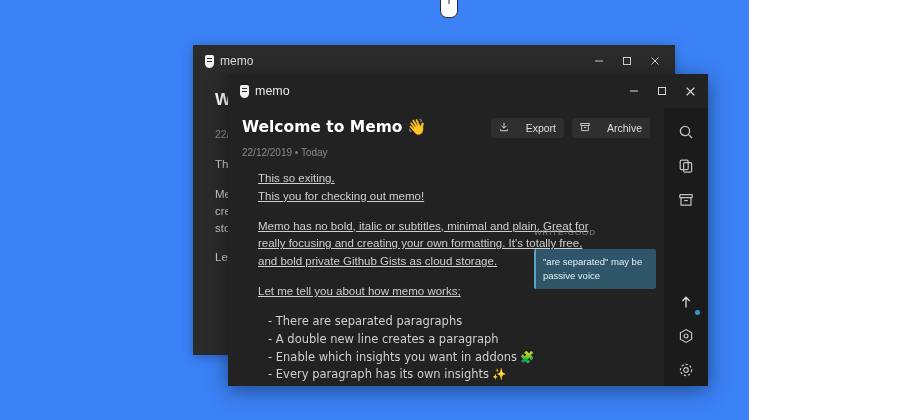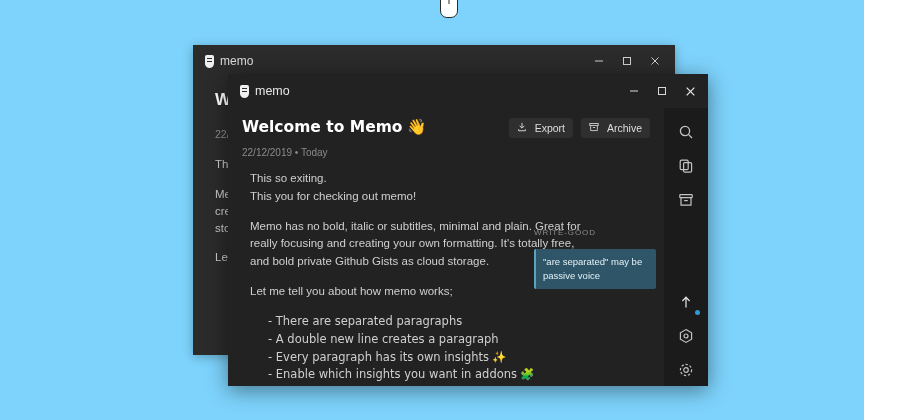--- a/index.html
+++ b/index.html
@@ -7,23 +7,23 @@
     padding: 0;
     background: #ffffff;
     width: 900px;
     height: 420px;
     overflow: hidden;
     font-family: "Liberation Sans", sans-serif;
   }
 
   .stage {
     position: relative;
-    width: 864px;
+    width: 749px;
     height: 420px;
-    background: #7dd3fc;
+    background: #3b82f6;
   }
 
   
   .cursor {
     position: absolute;
     left: 440px;
     top: -10px;
     width: 16px;
     height: 26px;
     border: 1px solid #2b2b2b;
@@ -172,39 +172,39 @@
     white-space: nowrap;
   }
   .doc-actions {
     display: flex;
     gap: 8px;
     padding-top: 2px;
   }
   .action-btn {
     display: flex;
     align-items: center;
-    gap: 8px;
+    gap: 17px;
     background: #2f2f2f;
     color: #dedede;
     border-radius: 3px;
     font-size: 10.5px;
     padding: 4px 8px;
     white-space: nowrap;
   }
   .doc-meta {
     font-size: 10px;
     color: #8b8b8b;
     margin: 9px 0 12px 0;
   }
   .doc-body {
     font-size: 11.5px;
     line-height: 1.55;
     color: #cfcfcf;
   }
-  .doc-body p { margin: 0 0 12px 8px; }
+  .doc-body p { margin: 0 0 12px 16px; text-decoration: underline; }
   .doc-list { margin: 0; padding: 0; list-style: none; }
   .doc-list li { padding-left: 26px; }
 
   .hint-box {
     position: absolute;
     right: 8px;
     top: 120px;
     width: 122px;
   }
   .hint-label {
@@ -369,22 +369,22 @@
           </p>
           <p>
             <span>Memo has no bold, italic or subtitles, minimal and plain. Great for</span><br>
             <span>really focusing and creating your own formatting. It's totally free,</span><br>
             <span>and bold private Github Gists as cloud storage.</span>
           </p>
           <p>Let me tell you about how memo works;</p>
           <ul class="doc-list emoji">
             <li>- There are separated paragraphs</li>
             <li>- A double new line creates a paragraph</li>
+            <li>- Enable which insights you want in addons 🧩</li>
             <li>- Every paragraph has its own insights ✨</li>
-            <li>- Enable which insights you want in addons 🧩</li>
             <li>- Use offline, push your changes to cloud later</li>
           </ul>
 
         </div>
 
         <div class="hint-box">
           <div class="hint-label">WRITE-GOOD</div>
           <div class="hint-card">"are separated" may be passive voice</div>
         </div>
       </div>

